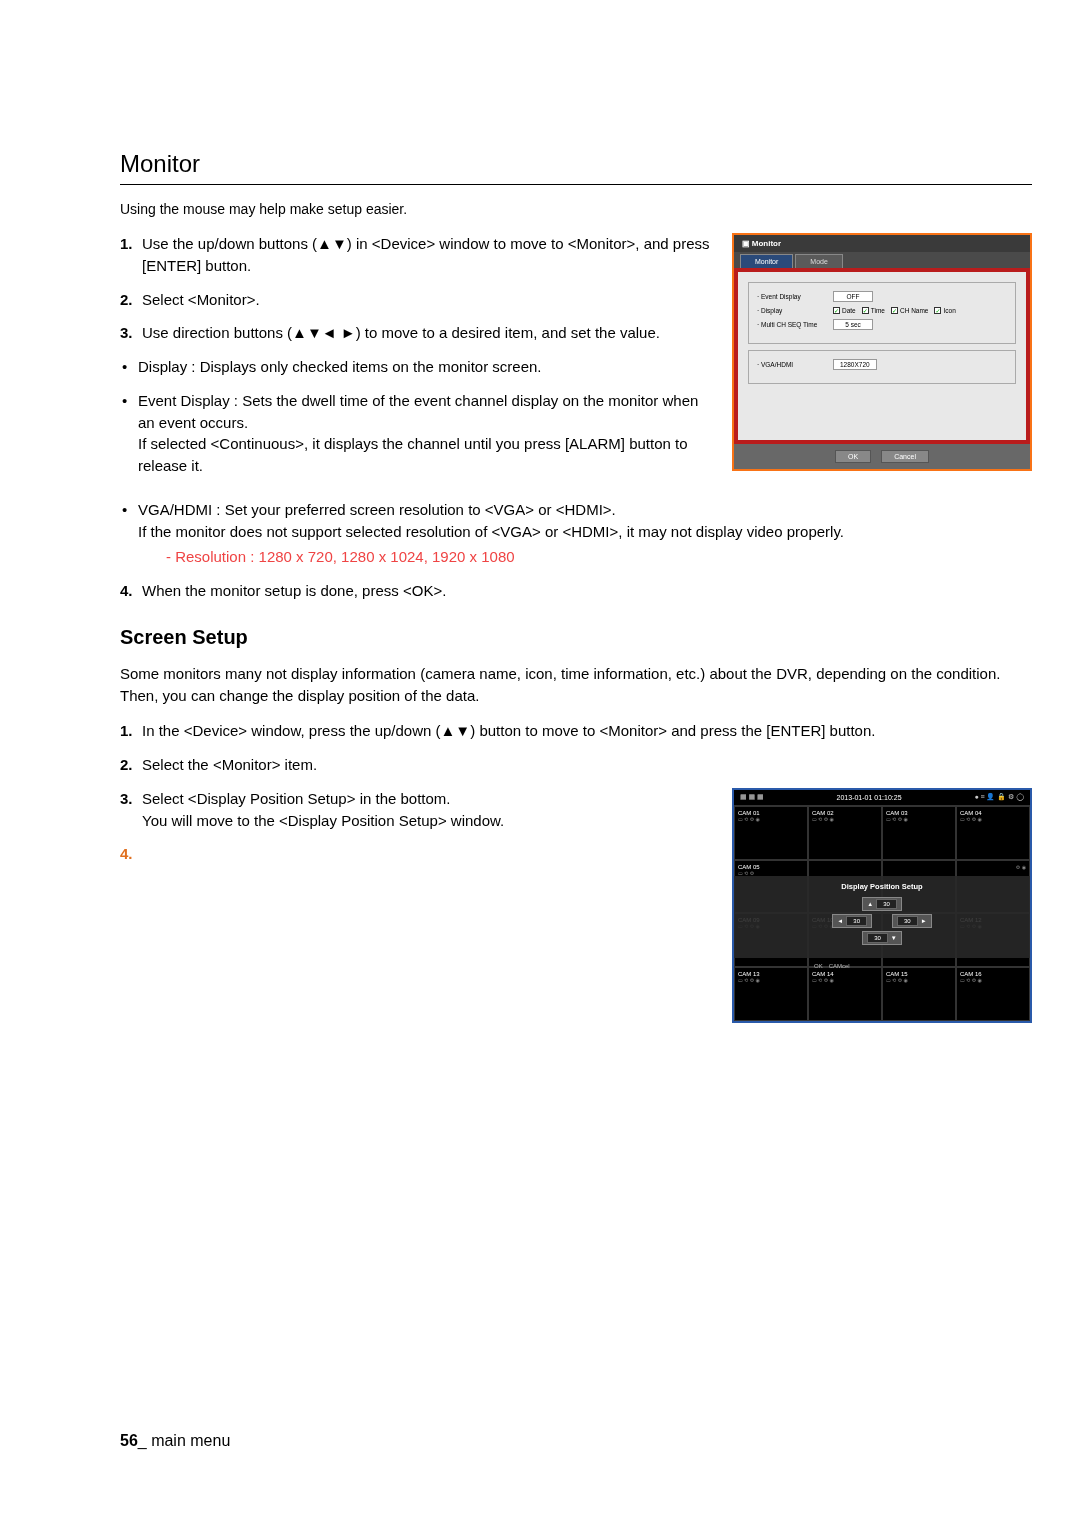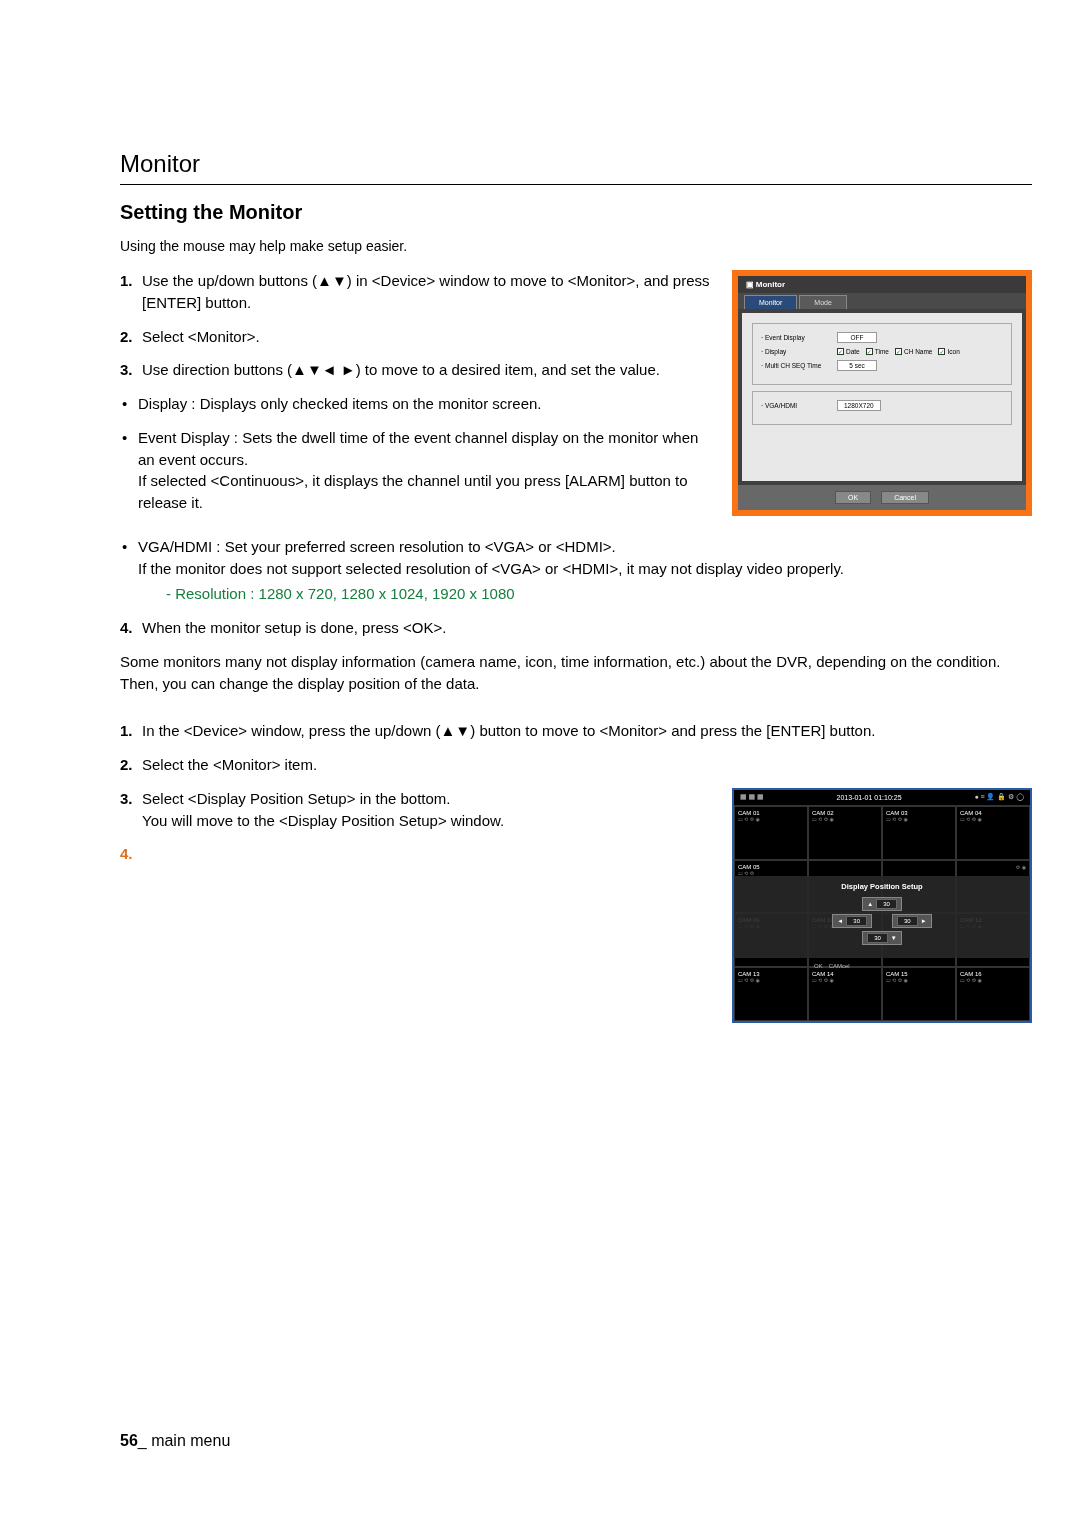--- a/index.html
+++ b/index.html
@@ -61,35 +61,35 @@
     padding-left: 18px;
     position: relative;
     line-height: 1.45;
   }
   ul.bullets > li::before {
     content: "•";
     position: absolute;
     left: 2px;
   }
   .sub-note {
-    color: #15803d;
+    color: #ef4444;
     font-size: 15px;
     padding-left: 28px;
     margin-top: 4px;
     margin-bottom: 10px;
   }
   .sub-note::before { content: "- "; }
   .orange { color: #e07020; }
   .bold { font-weight: normal; }
 
   
   .fig-monitor {
     width: 300px;
-    border: 6px solid #f97316;
-    background: #404040;
+    border: 2px solid #f97316;
+    background: #b91c1c;
     font-size: 7px;
     color: #000;
   }
   .fig-monitor .titlebar {
     background: #3a3a3a;
     color: #fff;
     padding: 4px 8px;
     font-weight: bold;
     font-size: 8px;
   }
@@ -258,21 +258,20 @@
   }
   .footer .pn { font-weight: bold; }
 </style>
 </head>
 <body>
 
 <div class="page">
 
   <h1 class="section-title">Monitor</h1>
 
-  <h2 class="sub-title">Setting the Monitor</h2>
   <p class="small-note">Using the mouse may help make setup easier.</p>
 
   <div class="two-col">
     <div class="left-col">
       <ol class="numbered">
         <li>
           <span class="num">1.</span>
           <span>Use the up/down buttons (▲▼) in &lt;</span><span class="bold">Device</span><span>&gt; window to move to &lt;</span><span class="bold">Monitor</span><span>&gt;, and press [</span><span class="bold">ENTER</span><span>] button.</span>
         </li>
         <li>
@@ -355,21 +354,22 @@
     </li>
   </ul>
 
   <ol class="numbered">
     <li>
       <span class="num">4.</span>
       <span>When the monitor setup is done, press &lt;</span><span class="bold">OK</span><span>&gt;.</span>
     </li>
   </ol>
 
-  <p style="font-size:15px;line-height:1.45;margin-bottom:26px">Some monitors many not display information (camera name, icon, time information, etc.) about the DVR, depending on the condition. Then, you can change the display position of the data.</p>
+  <h2 class="sub-title" style="margin-top:24px">Screen Setup</h2>
+  <p style="font-size:15px;line-height:1.45;margin-bottom:14px">Some monitors many not display information (camera name, icon, time information, etc.) about the DVR, depending on the condition. Then, you can change the display position of the data.</p>
 
   <ol class="numbered">
     <li>
       <span class="num">1.</span>
       <span>In the &lt;</span><span class="bold">Device</span><span>&gt; window, press the up/down (▲▼) button to move to &lt;</span><span class="bold">Monitor</span><span>&gt; and press the [</span><span class="bold">ENTER</span><span>] button.</span>
     </li>
     <li>
       <span class="num">2.</span>
       <span>Select the &lt;</span><span class="bold">Monitor</span><span>&gt; item.</span>
     </li>

